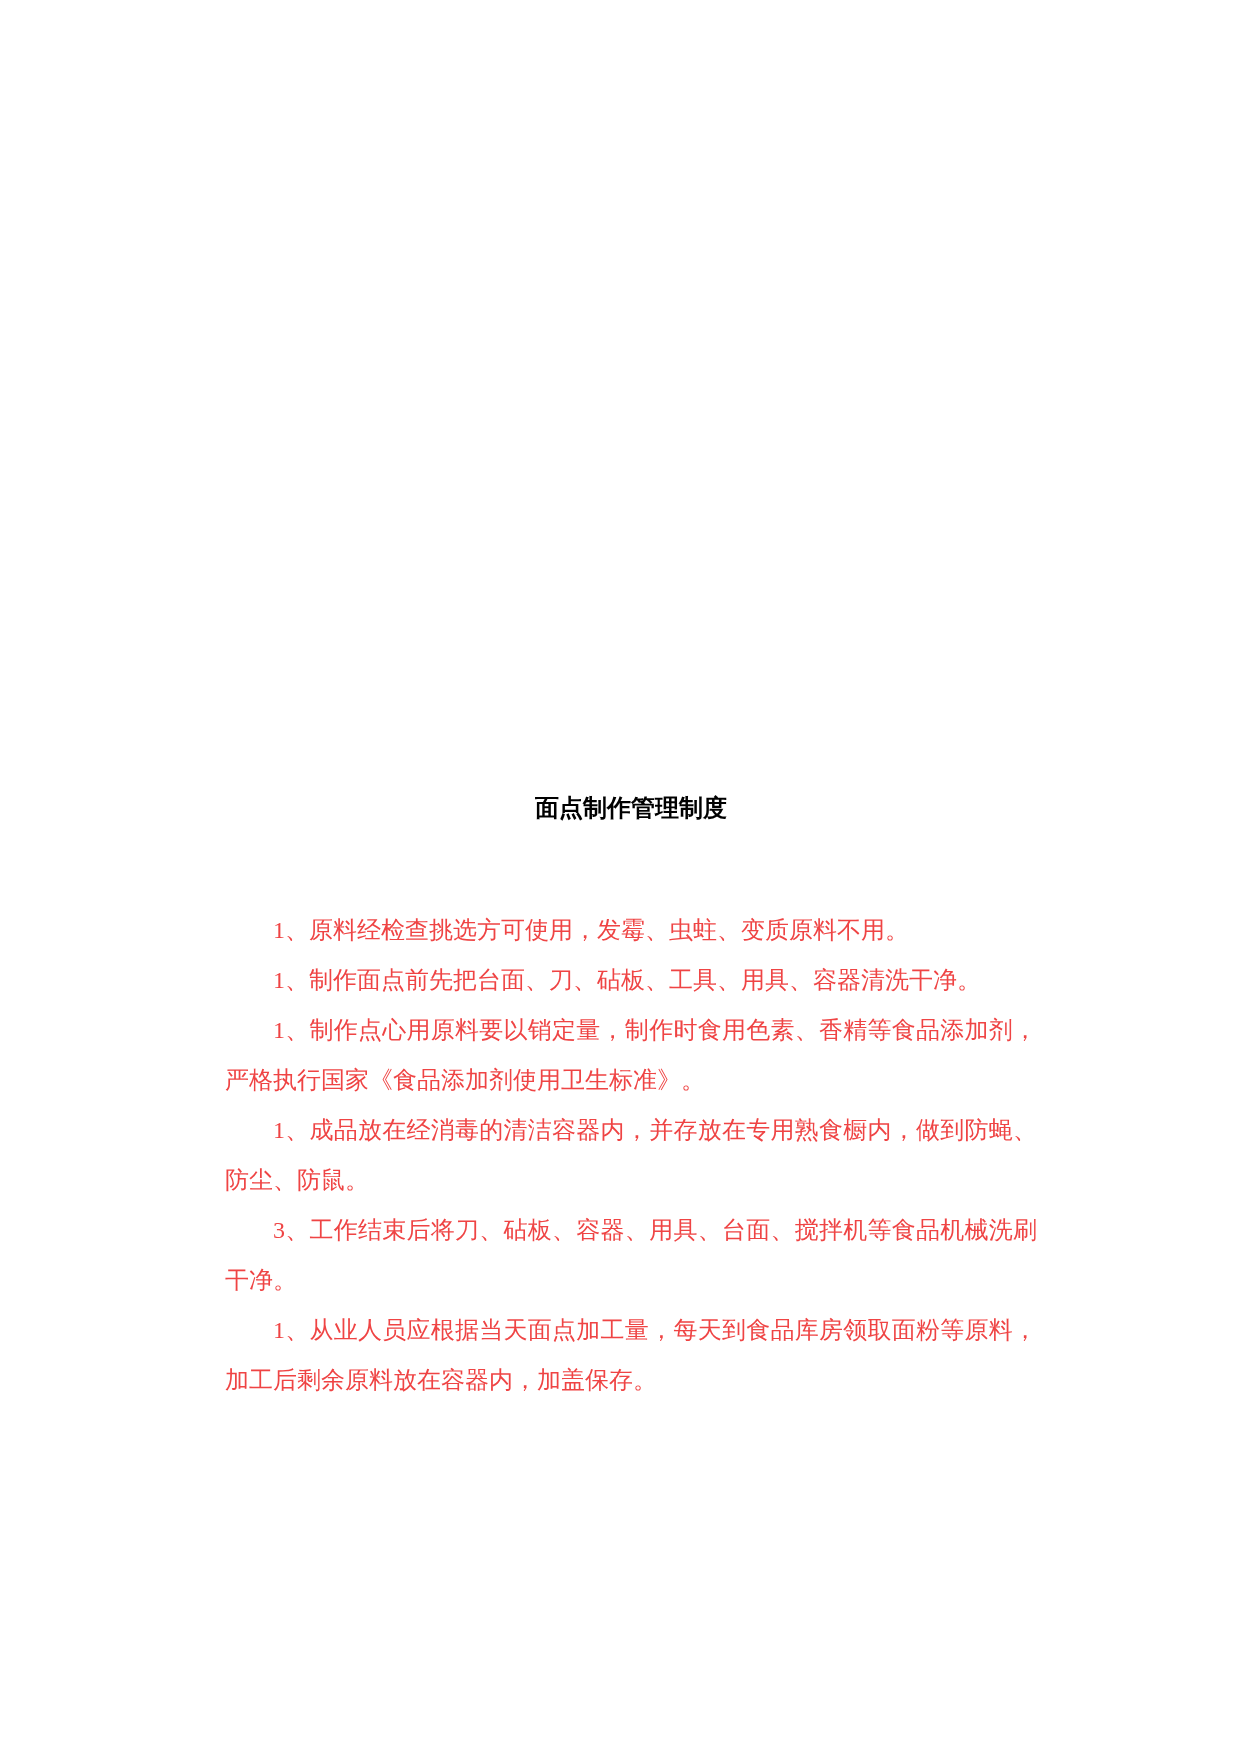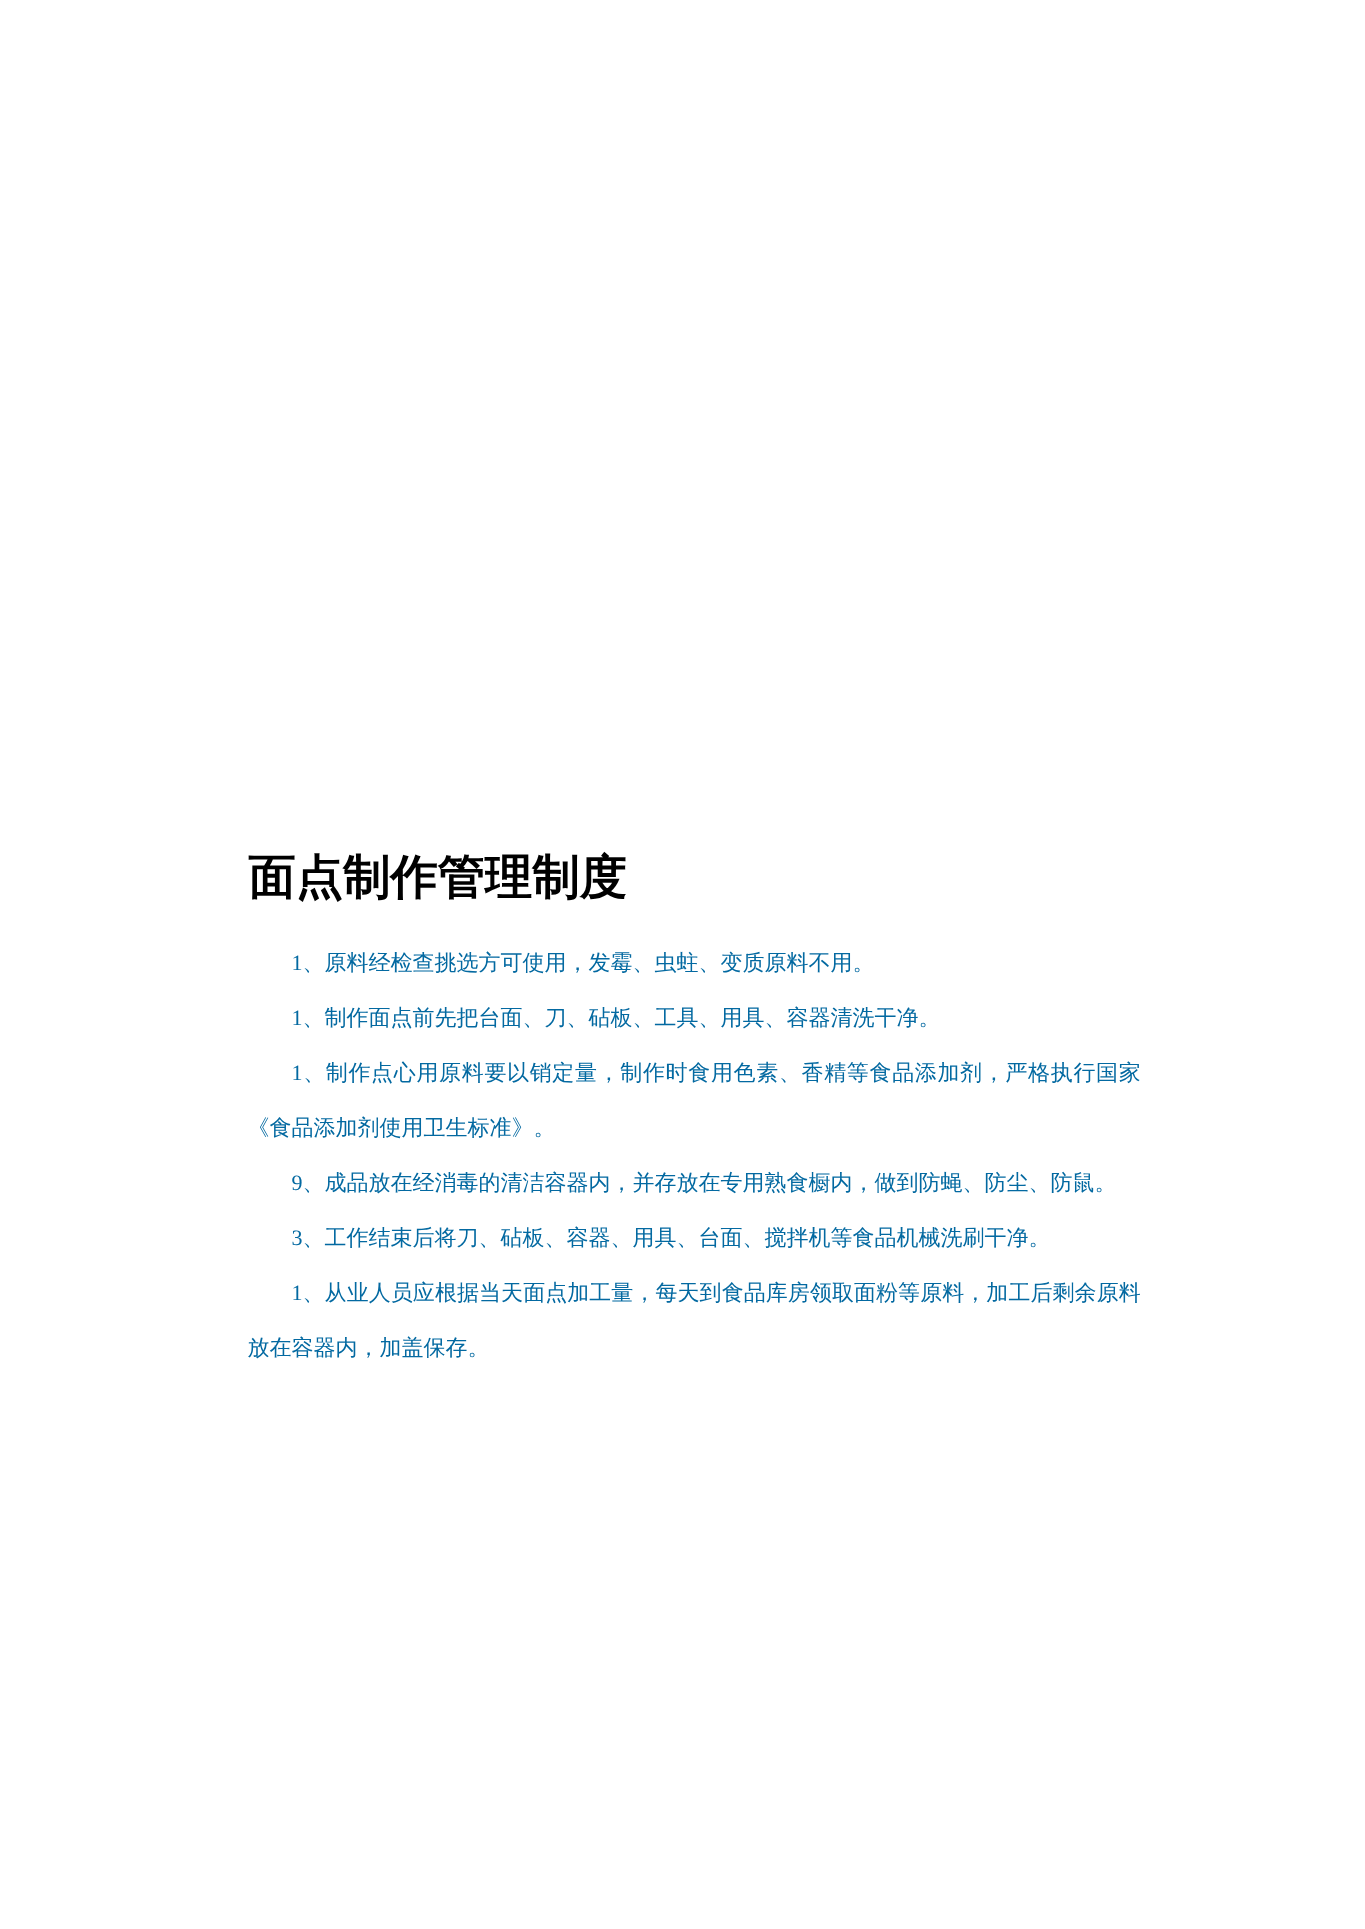--- a/index.html
+++ b/index.html
@@ -17,50 +17,50 @@
   }
   .content {
     position: absolute;
     top: 772px;
     left: 225px;
     width: 812px;
   }
   .doc-title {
     font-family: "Liberation Sans", "DejaVu Sans", sans-serif;
     font-weight: bold;
-    font-size: 43px;
+    font-size: 24px;
     line-height: 50px;
-    text-align: left;
+    text-align: center;
     letter-spacing: 0px;
     color: #000000;
-    margin: 1px;
+    margin: 11px;
   }
   .doc-body {
-    margin-top: 28px;
+    margin-top: 72px;
     font-family: "Liberation Serif", "DejaVu Serif", serif;
-    font-size: 20px;
+    font-size: 24px;
     line-height: 50px;
-    color: #0369a1;
+    color: #ef4444;
   }
   .doc-body p {
     margin: 0;
     padding: 0;
     text-indent: 2em;
     text-align: justify;
     text-justify: inter-ideograph;
   }
 </style>
 </head>
 <body>
 
 <div class="page">
   <div class="content">
     <h1 class="doc-title">面点制作管理制度</h1>
     <div class="doc-body">
       <p>1、原料经检查挑选方可使用，发霉、虫蛀、变质原料不用。</p>
       <p>1、制作面点前先把台面、刀、砧板、工具、用具、容器清洗干净。</p>
       <p>1、制作点心用原料要以销定量，制作时食用色素、香精等食品添加剂，严格执行国家《食品添加剂使用卫生标准》。</p>
-      <p>9、成品放在经消毒的清洁容器内，并存放在专用熟食橱内，做到防蝇、防尘、防鼠。</p>
+      <p>1、成品放在经消毒的清洁容器内，并存放在专用熟食橱内，做到防蝇、防尘、防鼠。</p>
       <p>3、工作结束后将刀、砧板、容器、用具、台面、搅拌机等食品机械洗刷干净。</p>
       <p>1、从业人员应根据当天面点加工量，每天到食品库房领取面粉等原料，加工后剩余原料放在容器内，加盖保存。</p>
     </div>
   </div>
 </div>
 
 </body></html>

